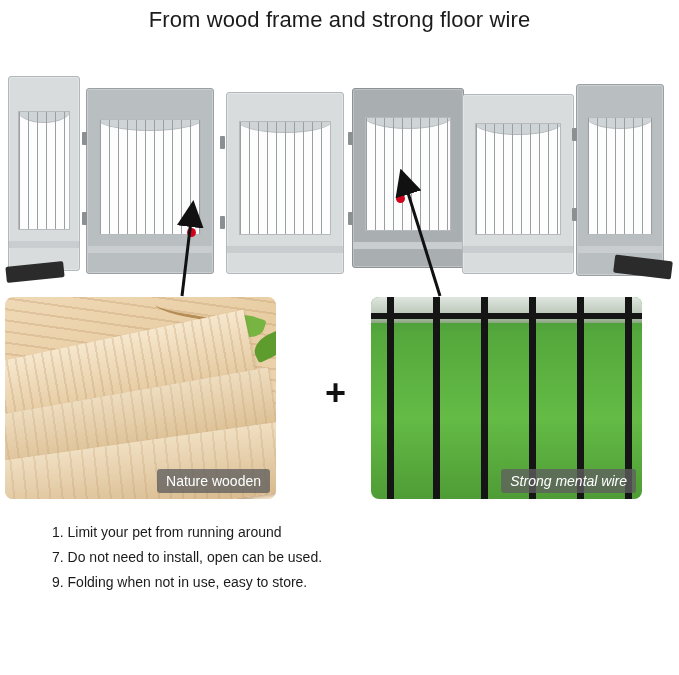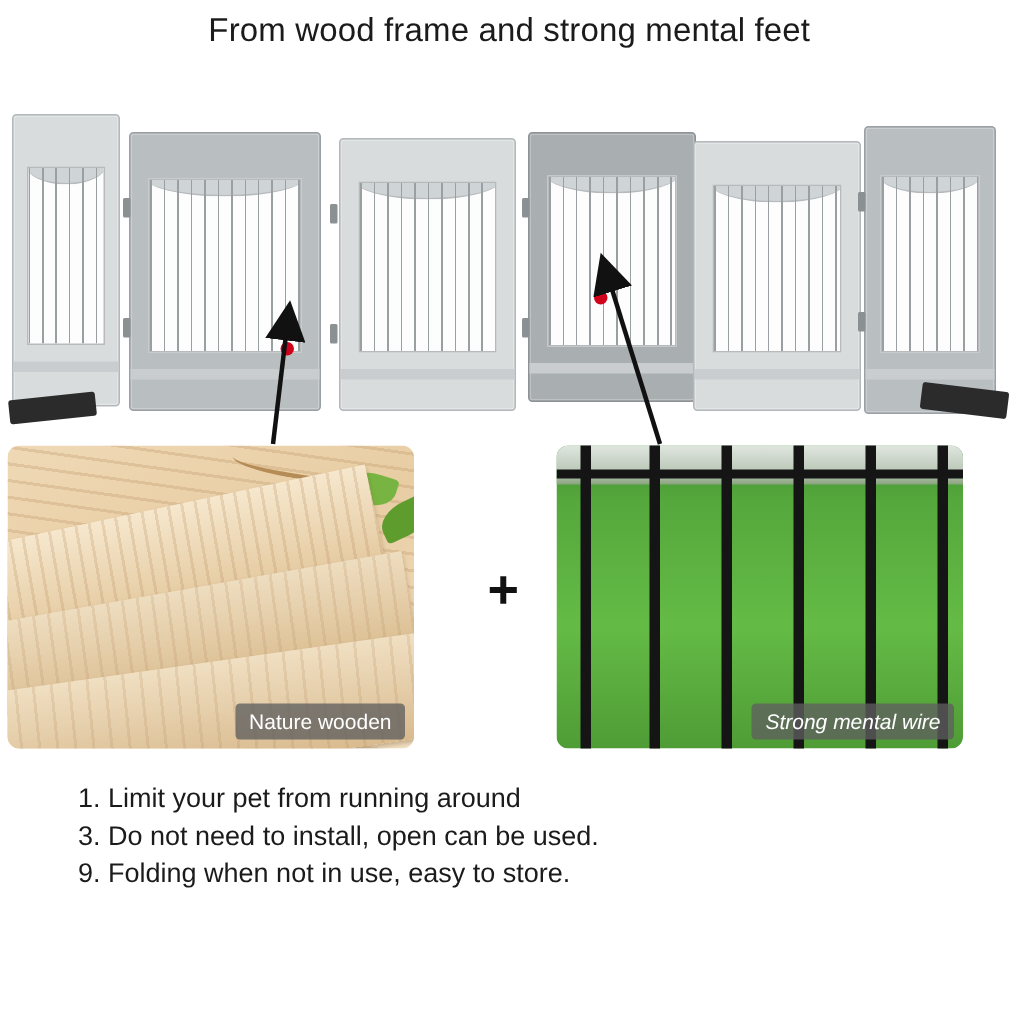--- a/index.html
+++ b/index.html
@@ -234,30 +234,30 @@
   }
 
   
   .features {
     position: absolute;
     top: 520px;
     left: 52px;
     width: 610px;
   }
   .feature-item {
-    font-size: 18px;
+    font-size: 14px;
     line-height: 25px;
     color: #1b1b1b;
     white-space: nowrap;
   }
 </style>
 </head>
 <body>
 
-<div class="headline">From wood frame and strong mental feet</div>
+<div class="headline">From wood frame and strong floor wire</div>
 
 <div class="product-stage">
 
   <div class="gate-panel light panel" style="left:8px; top:40px; width:72px; height:195px;">
     <div class="wire-window" style="left:9px; top:34px; right:9px; bottom:40px;">
       <div class="arch"></div>
       <div class="bars"></div>
     </div>
     <div class="panel-rail" style="bottom:22px;"></div>
   </div>
@@ -354,15 +354,15 @@
       <div class="bar-v" style="left:206px;"></div>
       <div class="bar-v" style="left:254px;"></div>
       <div class="bar-v" style="left:294px;"></div>
     </div>
     <div class="caption">Strong mental wire</div>
   </div>
 </div>
 
 <div class="features">
   <div class="feature-item">1. Limit your pet from running around</div>
-  <div class="feature-item">3. Do not need to install, open can be used.</div>
+  <div class="feature-item">7. Do not need to install, open can be used.</div>
   <div class="feature-item">9. Folding when not in use, easy to store.</div>
 </div>
 
 </body></html>

